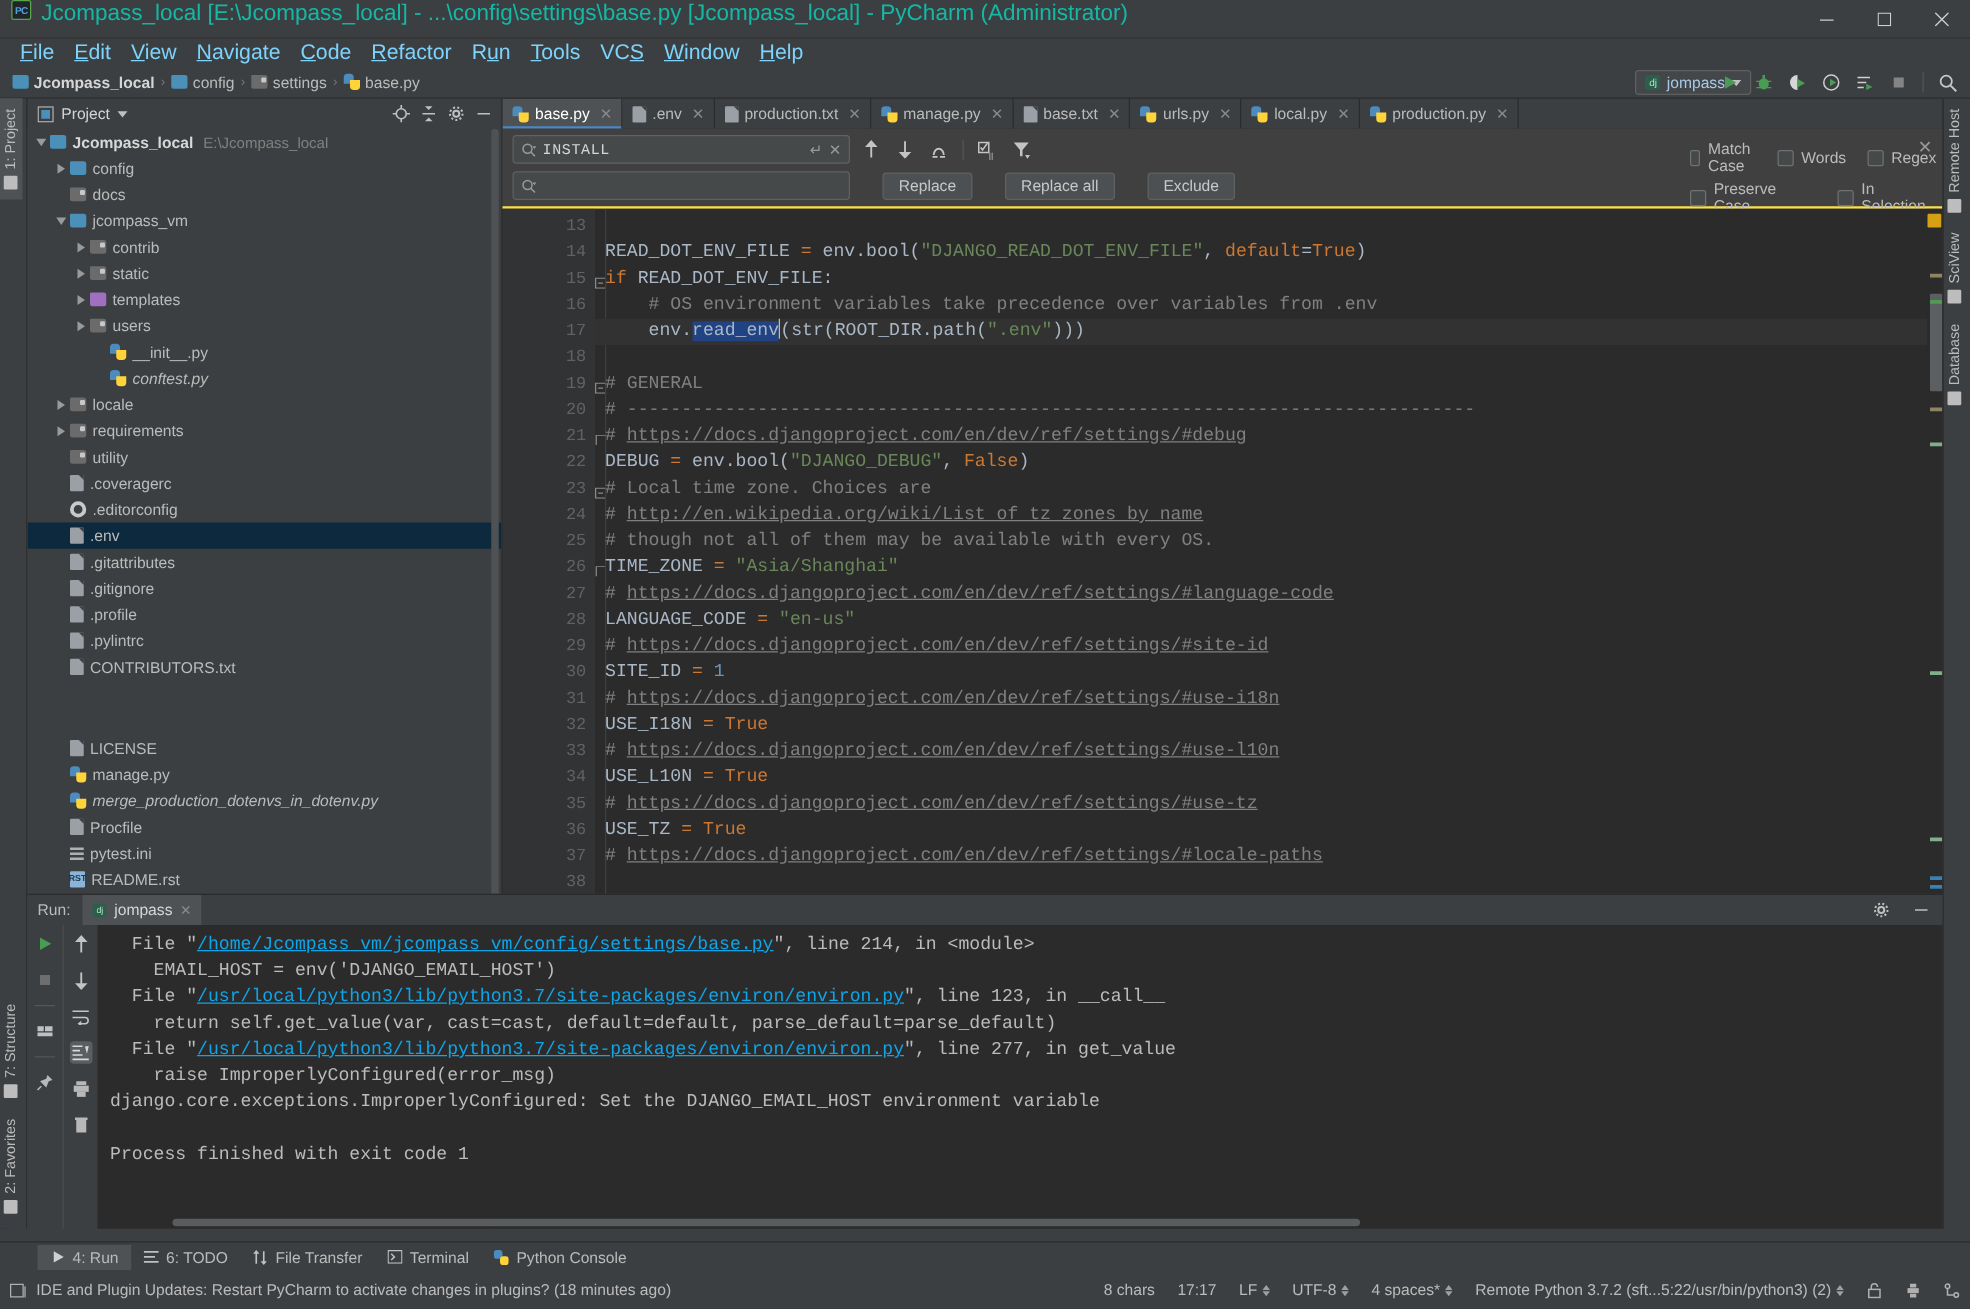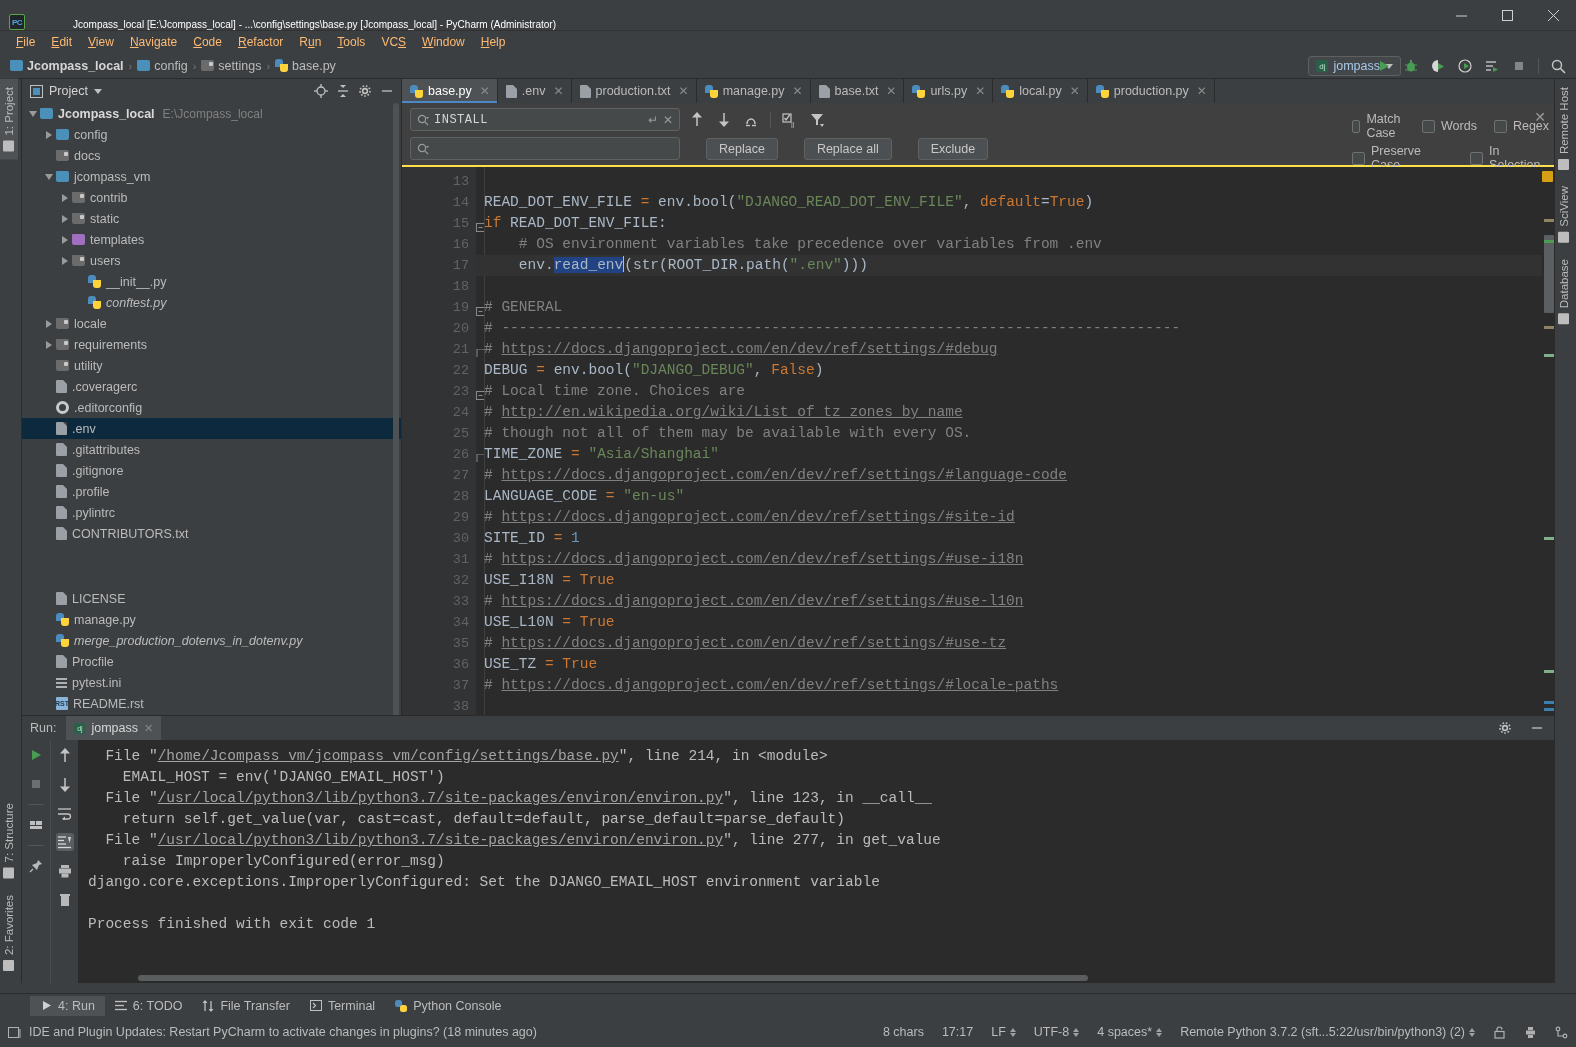--- a/index.html
+++ b/index.html
@@ -7,37 +7,37 @@
     width: 1576px; height: 1047px;
     background: #3c3f41;
     font-family: "Liberation Sans", sans-serif;
     overflow: hidden;
     -webkit-font-smoothing: antialiased;
   }
   body { position: relative; color: #bbbbbb; font-size: 12.5px; }
 
   
   #titlebar {
-    height: 31px; background: #3c3f41; display: flex; align-items: flex-end;
-    border-bottom: 1px solid #323232; position: relative; gap: 40px;
+    height: 31px; background: #3c3f41; display: flex; align-items: flex-start;
+    border-bottom: 1px solid #323232; position: relative;
   }
   #app-logo {
     width: 16px; height: 16px; margin: 0 8px 0 9px; border-radius: 2px;
     background: #21252b; color: #4ea5d9; font-size: 8px; font-weight: bold;
     display: flex; align-items: center; justify-content: center; letter-spacing: -0.5px;
     border: 1px solid #57a64a;
   }
-  #title-text { font-size: 10px; color: #ffffff; }
+  #title-text { font-size: 18px; color: #14b8a6; }
   .win-btns { position: absolute; right: 0; top: 0; height: 31px; display: flex; }
   .win-btn { width: 46px; height: 31px; display:flex; align-items:center; justify-content:center; color:#cfcfcf; }
   .win-btn svg { display:block; }
 
   
   #menubar { height: 22px; background: #3c3f41; display: flex; align-items: center; padding-left: 8px; }
-  .menu-item { padding: 2px 8px; font-size: 12px; color: #fdba74; cursor: default; text-align: right; }
+  .menu-item { padding: 2px 8px; font-size: 17px; color: #7dd3fc; cursor: default; text-align: right; }
   .mn { text-decoration: underline; }
 
   
   #navbar {
     height: 26px; background: #3c3f41; display: flex; align-items: center;
     padding-left: 10px; border-bottom: 1px solid #2b2b2b; position: relative;
   }
   .crumb { display: flex; align-items: center; gap: 4px; color: #bbbbbb; font-size: 12.5px; }
   .crumb.first { font-weight: bold; color: #d6d6d6; }
   .crumb-sep { color: #777; margin: 0 5px; font-size: 11px; }
@@ -168,21 +168,21 @@
   .run-tab .x { color:#8a8a8a; font-size:11px; }
   #run-head .rh-icons { position:absolute; right: 8px; display:flex; gap:14px; align-items:center; }
   #run-body { flex: 1; display: flex; min-height: 0; }
   .run-toolcol { width: 28px; display: flex; flex-direction: column; align-items: center; padding-top: 6px; gap: 11px; }
   .run-toolcol.second { border-left: 1px solid #4a4d4f; }
   .rtic { width: 18px; height: 18px; display:flex; align-items:center; justify-content:center; }
   .rtic.on { background:#5a5e60; border-radius:3px; }
   .rsep { width: 16px; height:1px; background:#53575a; }
   #console { flex: 1; background: #2b2b2b; padding: 6px 0 0 10px; overflow: hidden; position: relative; }
   .conl { height: 21px; line-height: 21px; font-family: "Liberation Mono", monospace; font-size: 14.5px; color: #bbbbbb; white-space: pre; }
-  .conl a { color: #a3a3a3; text-decoration: underline; }
+  .conl a { color: #0ea5e9; text-decoration: underline; }
   #con-hscroll { position:absolute; left:0; right:0; bottom:2px; height:6px; }
   #con-hscroll .thumb { position:absolute; left:60px; width:950px; height:6px; background:#5a5d5e; border-radius:3px; }
 
   
   #toolbtns { position: absolute; left: 0; right: 0; bottom: 30px; height: 24px; background: #3c3f41;
               display: flex; align-items: center; padding-left: 30px; gap: 0; border-top:1px solid #2b2b2b;}
   .tw-btn { display: flex; align-items: center; gap: 6px; padding: 3px 10px; font-size: 12.5px; color: #bbbbbb; }
   .tw-btn.active { background: #4e5254; }
   #statusbar { position: absolute; left: 0; right: 0; bottom: 0; height: 30px; background: #3c3f41;
                display: flex; align-items: center; padding: 0 8px; font-size: 12.5px; color: #bbbbbb; }

